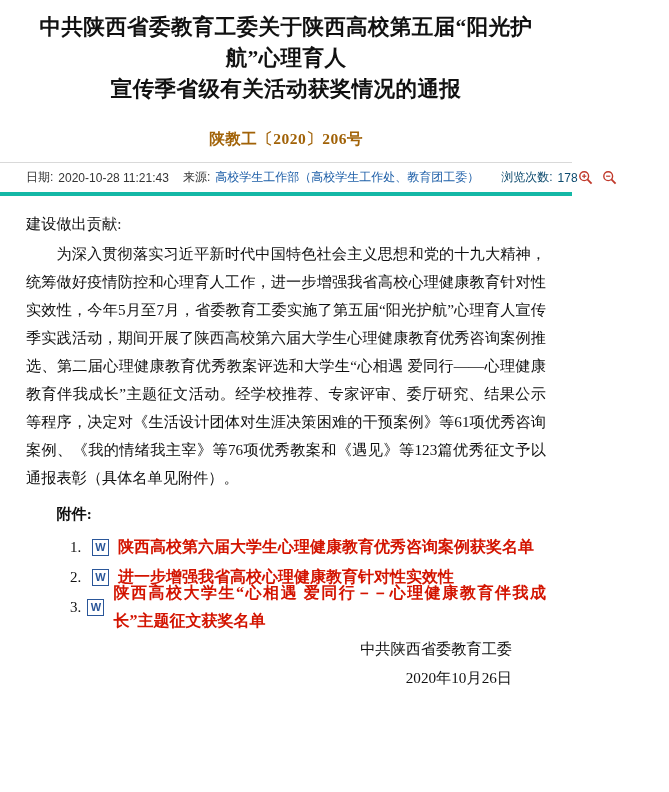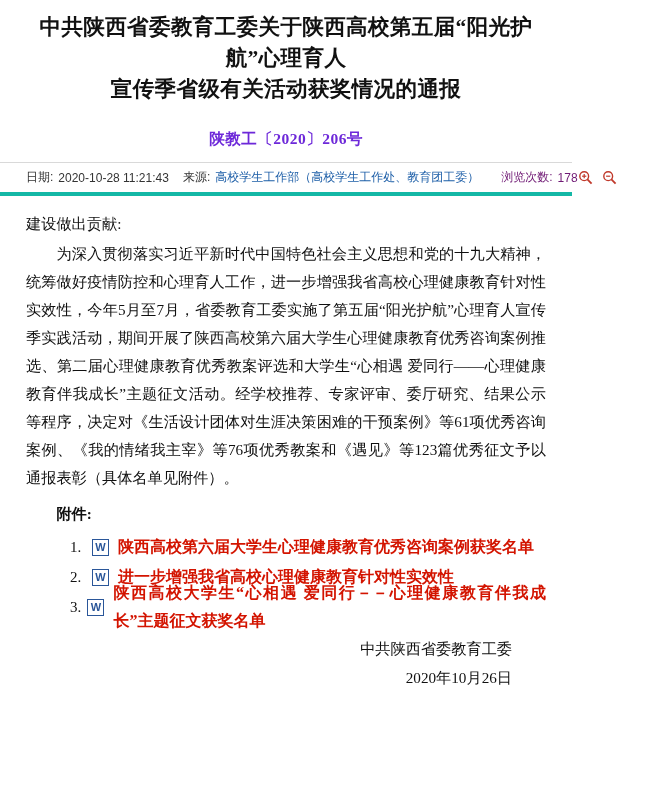--- a/index.html
+++ b/index.html
@@ -31,21 +31,21 @@
     line-height: 31px;
     letter-spacing: 0.4px;
     color: #111111;
     margin: 0;
   }
   .doc-number {
     text-align: center;
     font-family: "Liberation Serif", serif;
     font-size: 15.5px;
     font-weight: bold;
-    color: #6d28d9;
+    color: #a16207;
     margin-top: 22px;
     margin-bottom: 12px;
     letter-spacing: 0.5px;
   }
   .meta-bar {
     border-top: 1px solid #d9d9d9;
     border-bottom: 4px solid #14b8a6;
     background: #ffffff;
     height: 29px;
     display: flex;
@@ -68,21 +68,21 @@
     color: #333333;
   }
   .meta-source-link {
     color: #1e5fa8;
     text-decoration: none;
     cursor: pointer;
     text-align: right;
   }
   .meta-views {
     margin-left: 22px;
-    color: #701a75;
+    color: #0c4a6e;
   }
   .meta-right {
     margin-left: auto;
     display: flex;
     align-items: center;
     gap: 9px;
     padding-right: 4px;
   }
   .zoom-btn {
     width: 15px;

